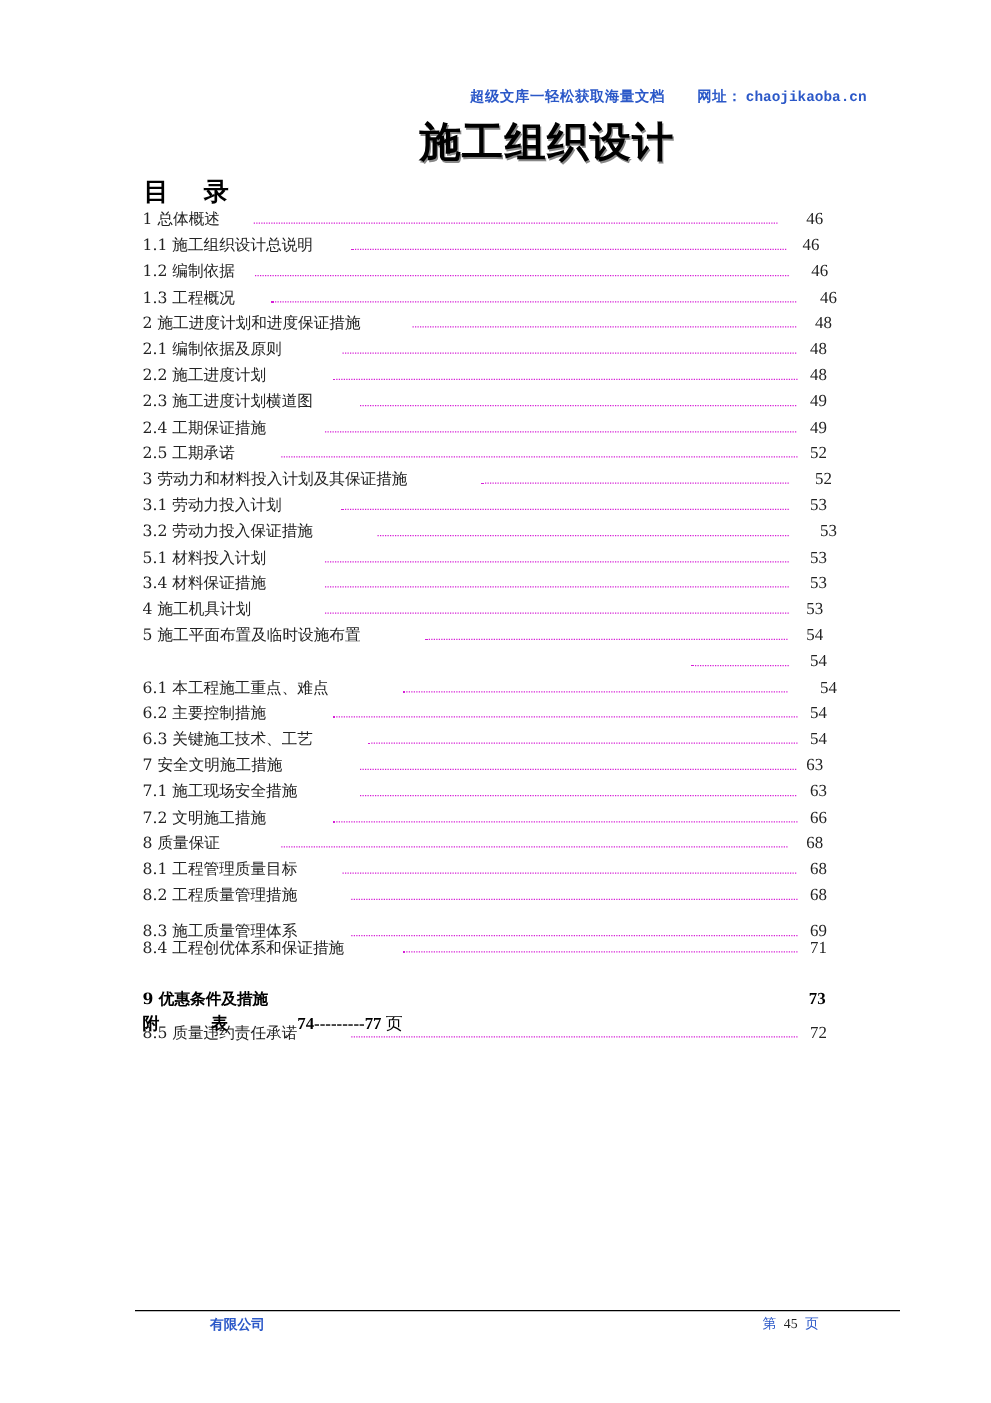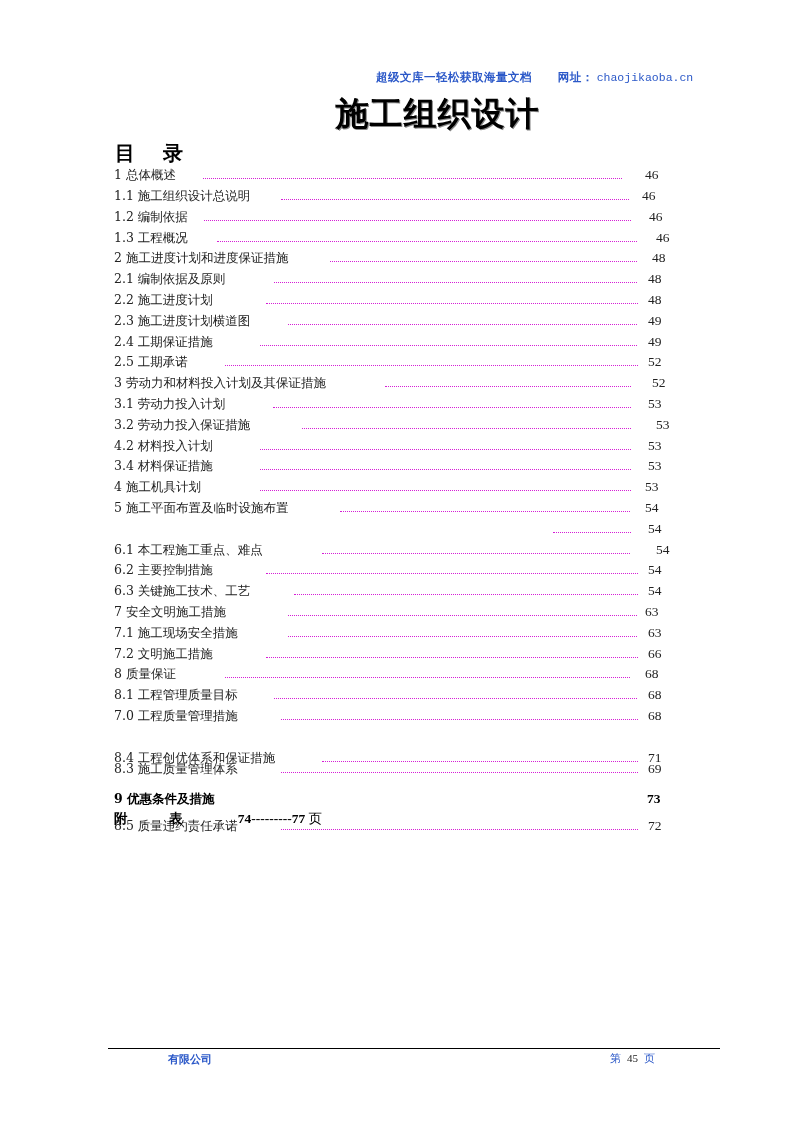--- a/index.html
+++ b/index.html
@@ -1,21 +1,21 @@
 <!DOCTYPE html>
 <html><head>
 <meta charset="utf-8">
 <style>
   html, body { margin:0; padding:0; background:#ffffff; }
   body { width:793px; height:1122px; position:relative; overflow:hidden;
          font-family:"Liberation Serif","DejaVu Serif",serif; color:#111; }
   .header { position:absolute; top:70px; left:376px; font-size:11.5px; color:#2b58c8; white-space:nowrap; }
   .header .site { font-weight:bold; letter-spacing:0.5px; }
   .header .gap { display:inline-block; width:20px; }
-  .header .url { font-family:"Liberation Mono","DejaVu Sans Mono",monospace; font-weight:normal; }
+  .header .url { font-family:"Liberation Mono","DejaVu Sans Mono",monospace; font-weight:bold; }
   .title { position:absolute; top:92px; left:0; width:793px; text-align:center;
            font-size:33px; font-weight:bold; letter-spacing:1px; color:#000;
            font-family:"DejaVu Sans",sans-serif; text-shadow:1px 1px 0 #888;margin-left:41px; }
   .toc-heading { position:absolute; top:140px; left:115px; font-size:20px; font-weight:bold;
                  font-family:"DejaVu Sans",sans-serif; color:#000; }
   .toc-heading span + span { margin-left:28px; }
   .toc-row { position:absolute; left:0; width:793px; height:21px; font-size:13.5px; }
   .toc-row .label { position:absolute; left:114px; top:0; white-space:nowrap; color:#222;
                     font-family:"DejaVu Serif","Liberation Serif",serif; font-size:12.5px; }
   .toc-row .leader { position:absolute; top:11px; height:0; border-bottom:1px dotted #d61ed6; }
@@ -107,21 +107,21 @@
       <span class="label">3.1  劳动力投入计划</span>
       <span class="leader" style="left: 273px; width: 358px; border-bottom-color: rgb(214, 30, 214);"></span>
       <span class="page" style="left: 648px;">53</span>
     </div>
     <div class="toc-row" style="top: 417px;">
       <span class="label">3.2  劳动力投入保证措施</span>
       <span class="leader" style="left: 302px; width: 329px; border-bottom-color: rgb(214, 30, 214);"></span>
       <span class="page" style="left: 656px;">53</span>
     </div>
     <div class="toc-row" style="top: 438px;">
-      <span class="label">4.2  材料投入计划</span>
+      <span class="label">5.1  材料投入计划</span>
       <span class="leader" style="left: 260px; width: 371px; border-bottom-color: rgb(214, 30, 214);"></span>
       <span class="page" style="left: 648px;">53</span>
     </div>
     <div class="toc-row" style="top: 458px;">
       <span class="label">3.4  材料保证措施</span>
       <span class="leader" style="left: 260px; width: 371px; border-bottom-color: rgb(214, 30, 214);"></span>
       <span class="page" style="left: 648px;">53</span>
     </div>
     <div class="toc-row" style="top: 479px;">
       <span class="label">4  施工机具计划</span>
@@ -171,25 +171,25 @@
       <span class="label">8  质量保证</span>
       <span class="leader" style="left: 225px; width: 405px; border-bottom-color: rgb(214, 30, 214);"></span>
       <span class="page" style="left: 645px;">68</span>
     </div>
     <div class="toc-row" style="top: 687px;">
       <span class="label">8.1  工程管理质量目标</span>
       <span class="leader" style="left: 274px; width: 363px; border-bottom-color: rgb(214, 30, 214);"></span>
       <span class="page" style="left: 648px;">68</span>
     </div>
     <div class="toc-row" style="top: 708px;">
-      <span class="label">7.0  工程质量管理措施</span>
+      <span class="label">8.2  工程质量管理措施</span>
       <span class="leader" style="left: 281px; width: 357px; border-bottom-color: rgb(214, 30, 214);"></span>
       <span class="page" style="left: 648px;">68</span>
     </div>
-    <div class="toc-row" style="top: 761px;">
+    <div class="toc-row" style="top: 737px;">
       <span class="label">8.3  施工质量管理体系</span>
       <span class="leader" style="left: 281px; width: 357px; border-bottom-color: rgb(214, 30, 214);"></span>
       <span class="page" style="left: 648px;">69</span>
     </div>
     <div class="toc-row" style="top: 750px;">
       <span class="label">8.4  工程创优体系和保证措施</span>
       <span class="leader" style="left: 322px; width: 316px; border-bottom-color: rgb(214, 30, 214);"></span>
       <span class="page" style="left: 648px;">71</span>
     </div>
     <div class="toc-row" style="top: 770px; margin-top: 48px;">

